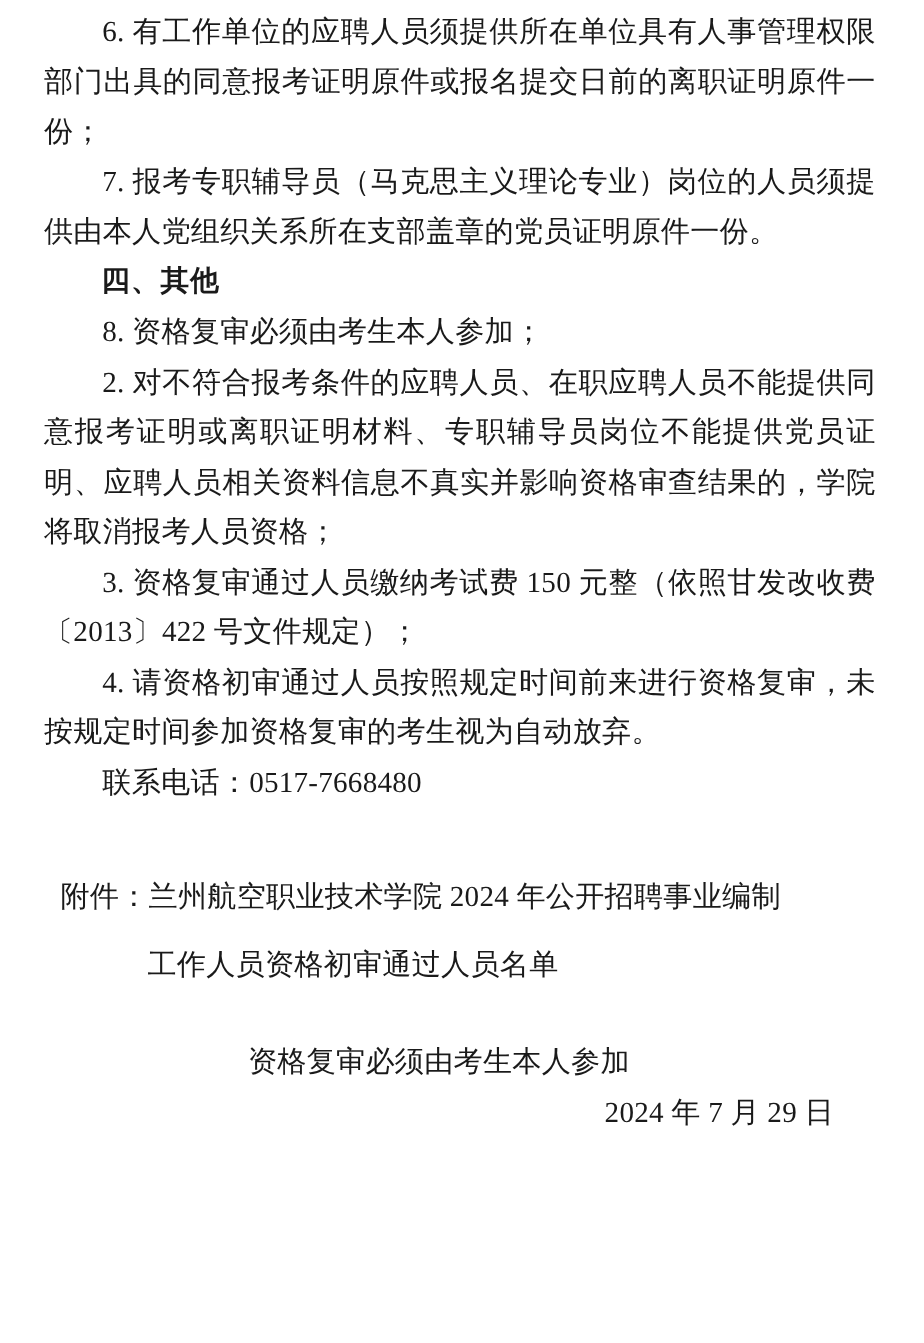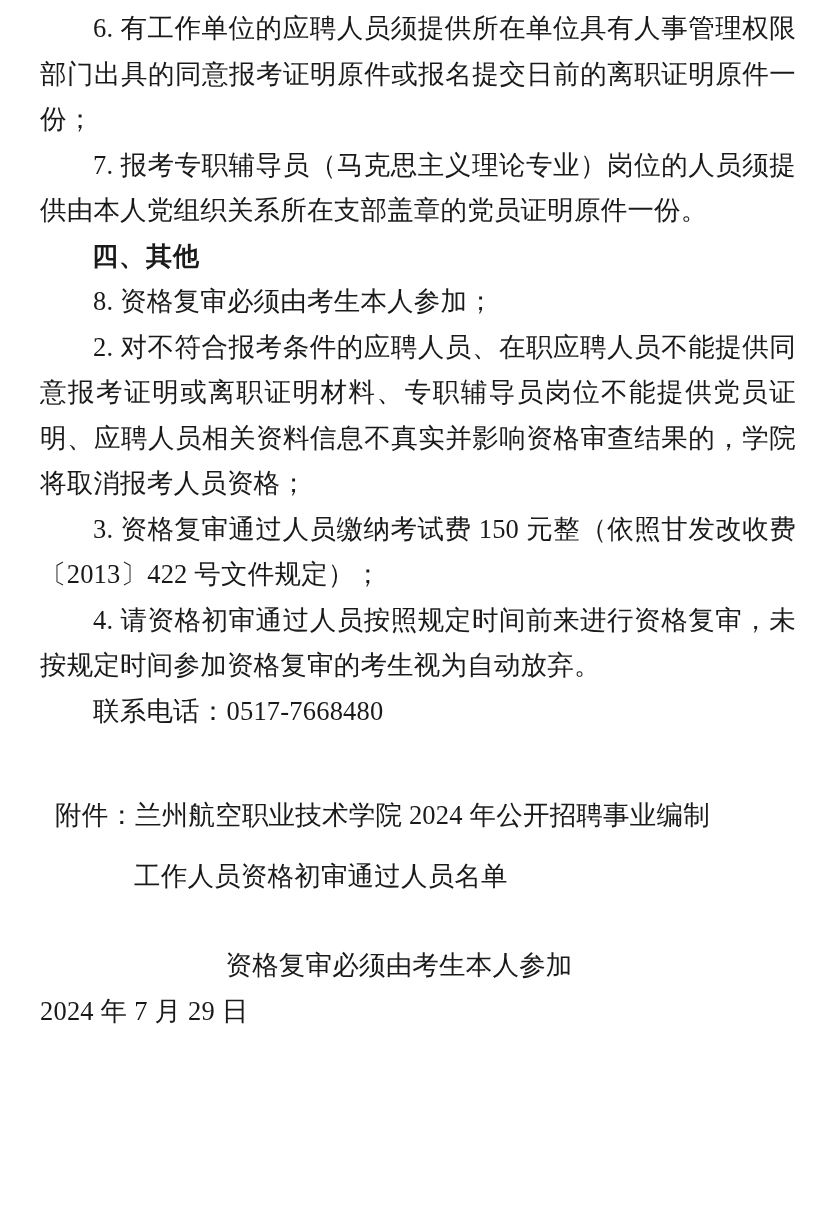--- a/index.html
+++ b/index.html
@@ -64,21 +64,21 @@
     margin: 0;
     font-size: 26.5px;
     line-height: 45.5px;
     text-align: center;
     padding-right: 38px;
   }
   .date-line {
     margin: 0;
     font-size: 26.5px;
     line-height: 45.5px;
-    text-align: left;
+    text-align: right;
     padding-right: 38px;
   }
 </style>
 </head>
 <body>
 
 <div class="page">
   <div class="content">
 
     <p class="indent">6. 有工作单位的应聘人员须提供所在单位具有人事管理权限部门出具的同意报考证明原件或报名提交日前的离职证明原件一份；</p>

